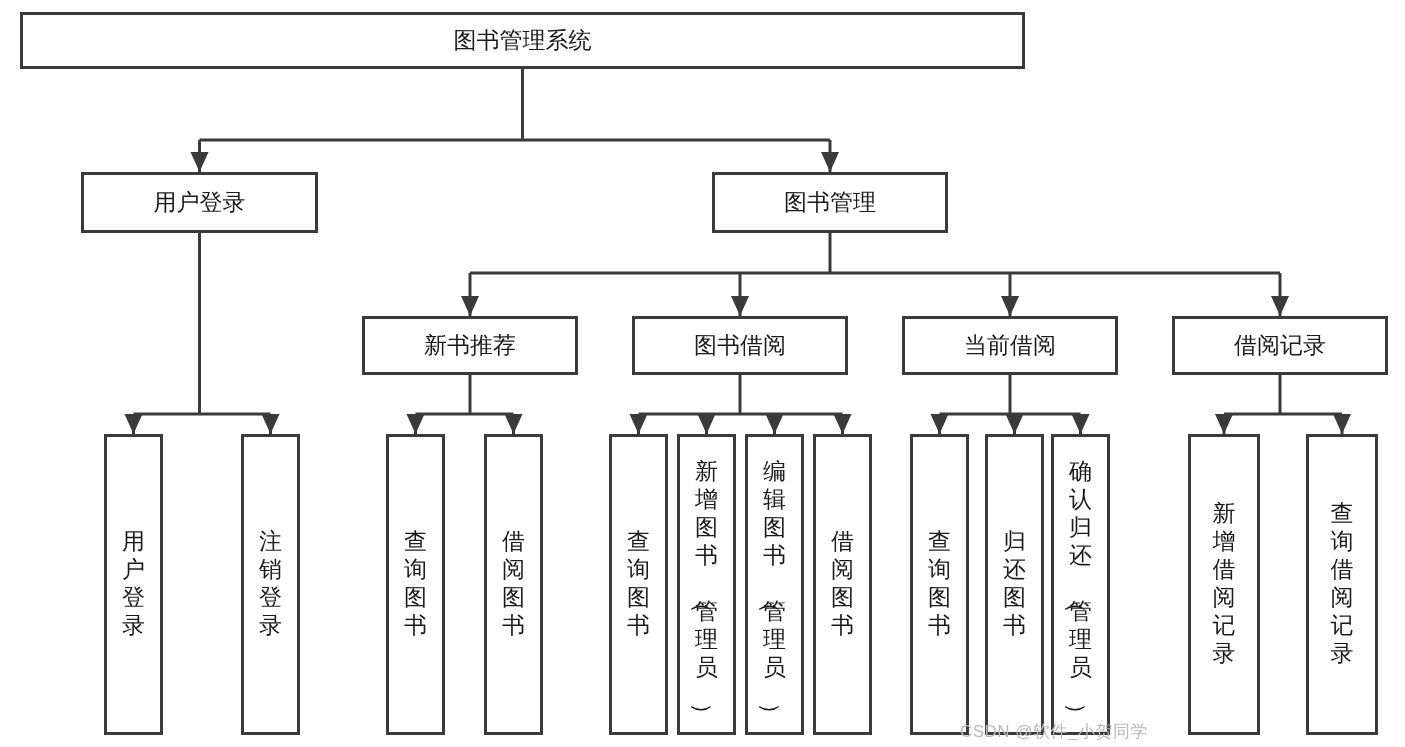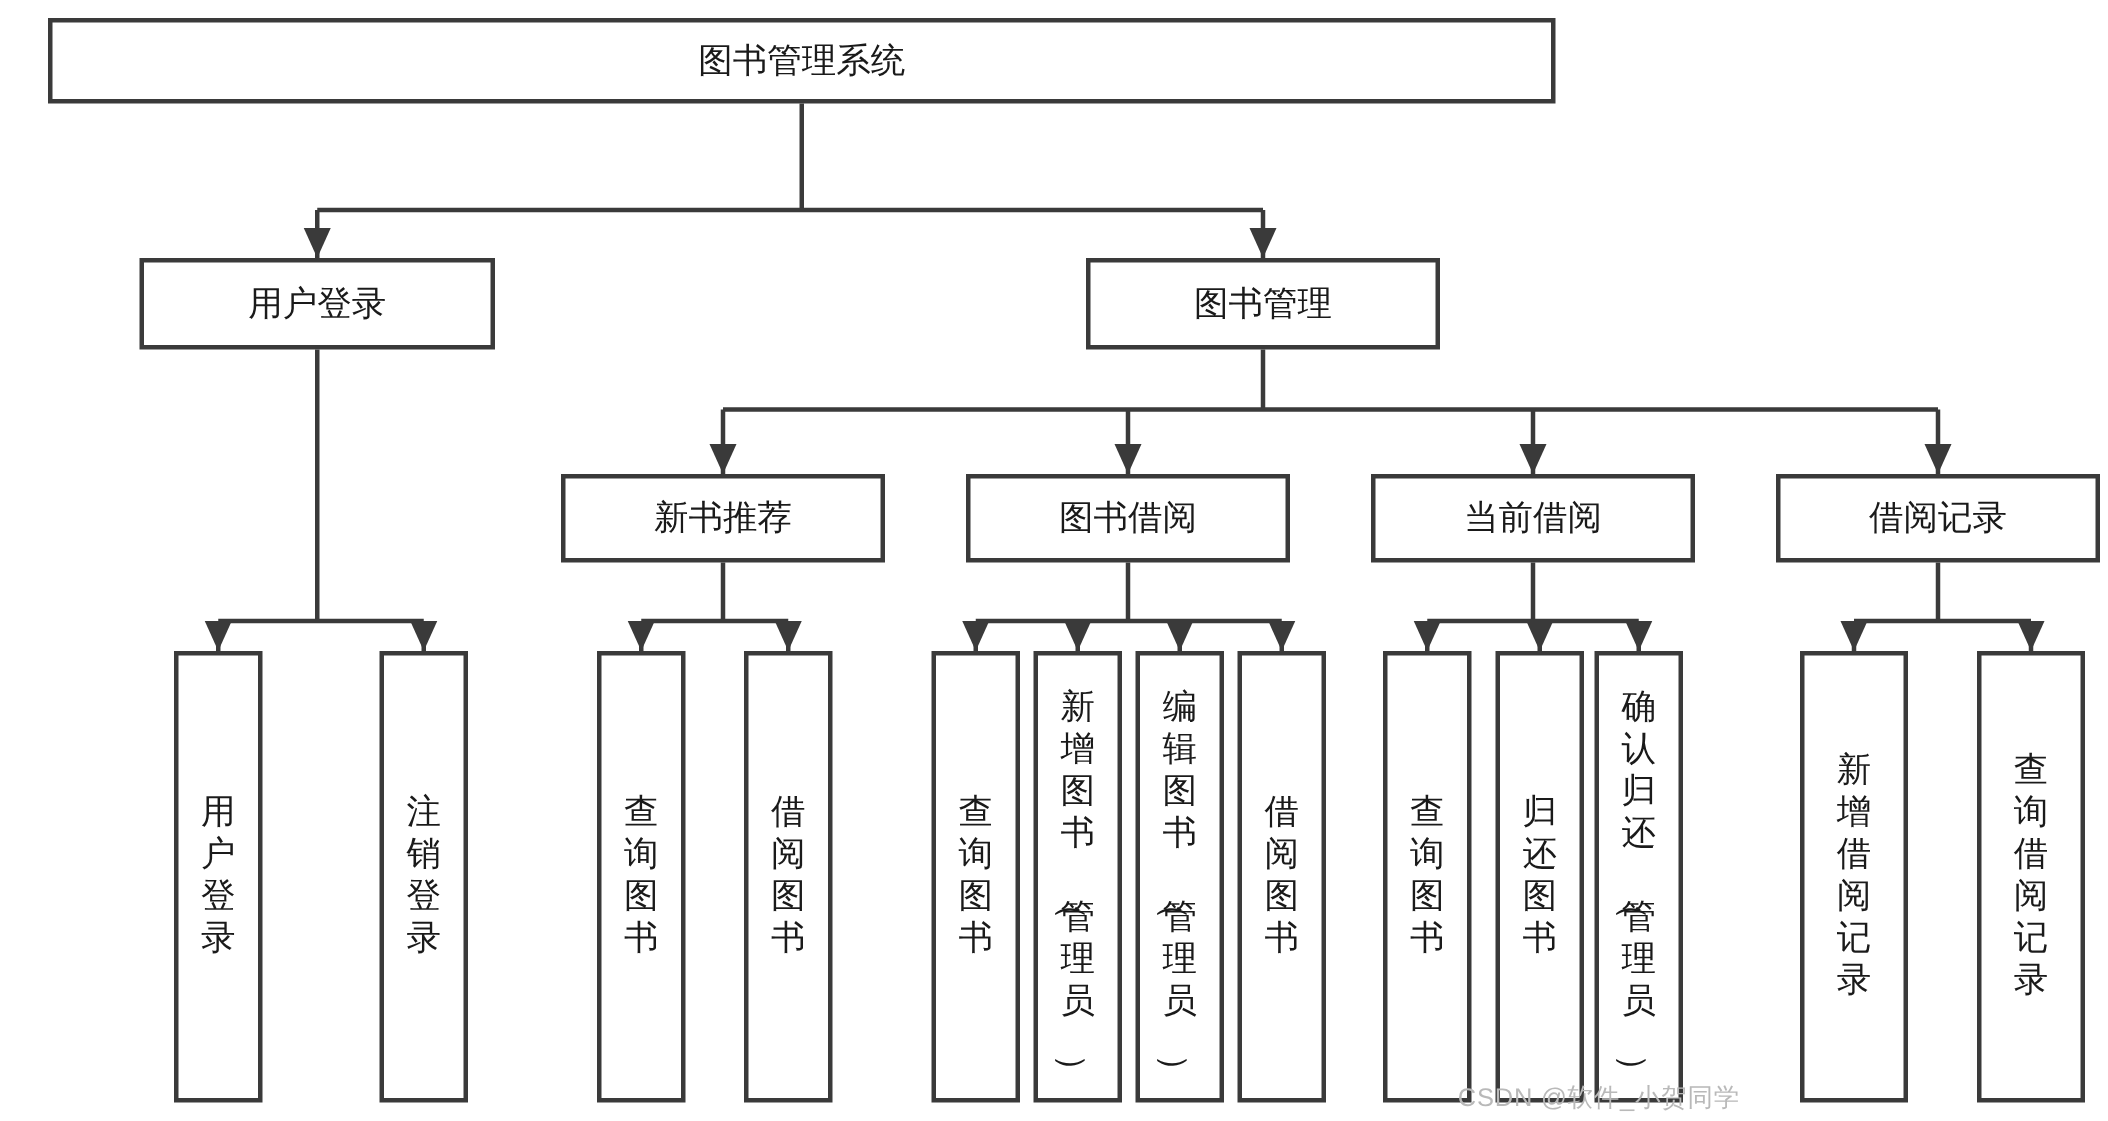--- a/index.html
+++ b/index.html
@@ -14,21 +14,20 @@
     font-family: "DejaVu Sans", "Liberation Sans", sans-serif;
     overflow: hidden;
     position: relative;
   }
   #diagram-root {
     position: absolute;
     left: 0;
     top: 0;
     width: 1164px;
     height: 747px;
-    padding-left: 12px;
   }
   svg.tree {
     display: block;
     width: 1405px;
     height: 747px;
   }
   .node-box {
     fill: #ffffff;
     stroke: #3a3a3a;
     stroke-width: 3;

